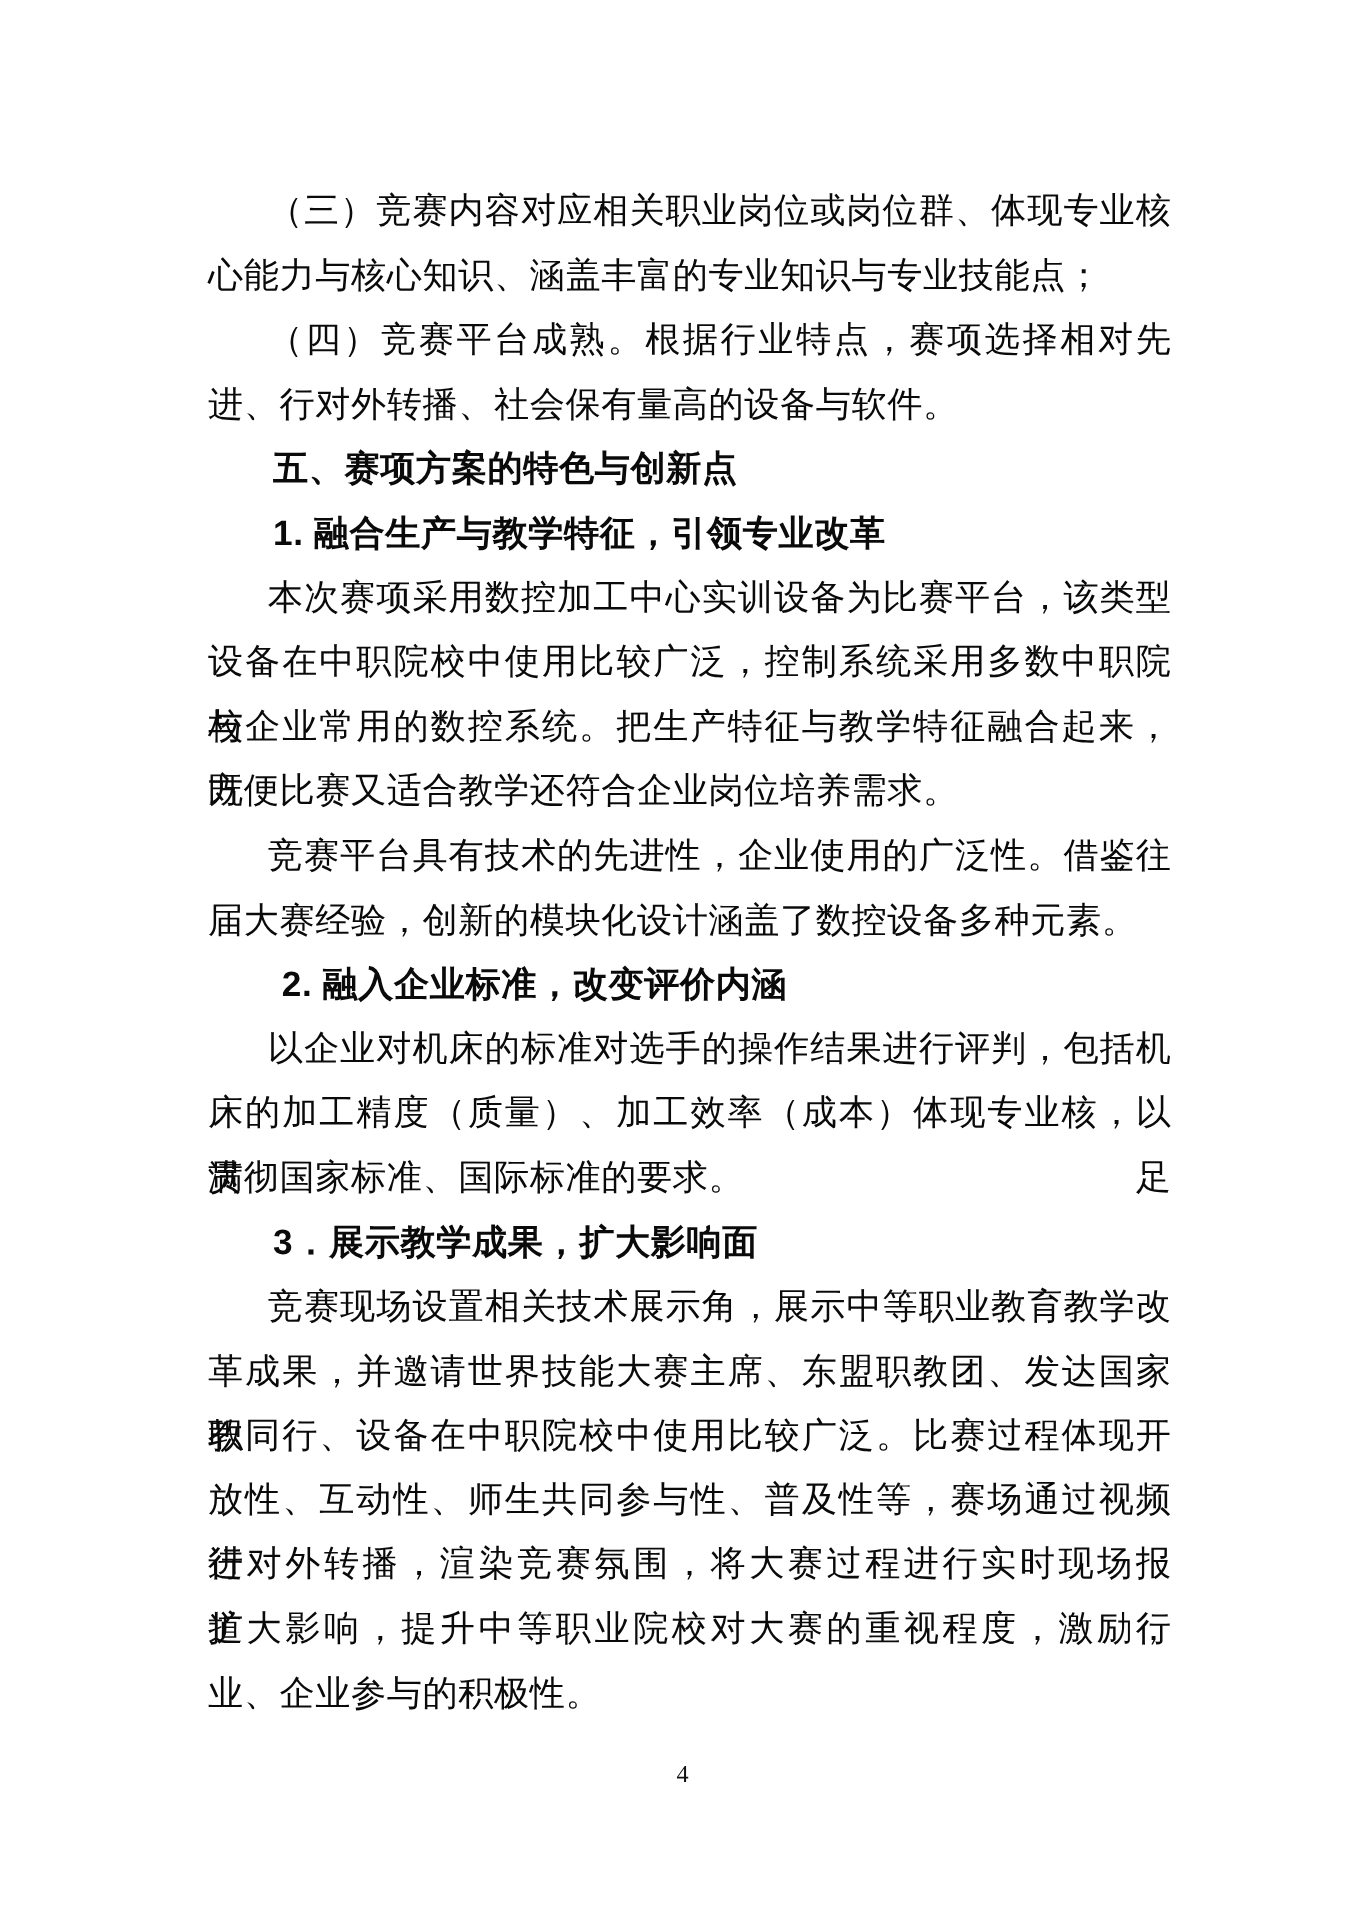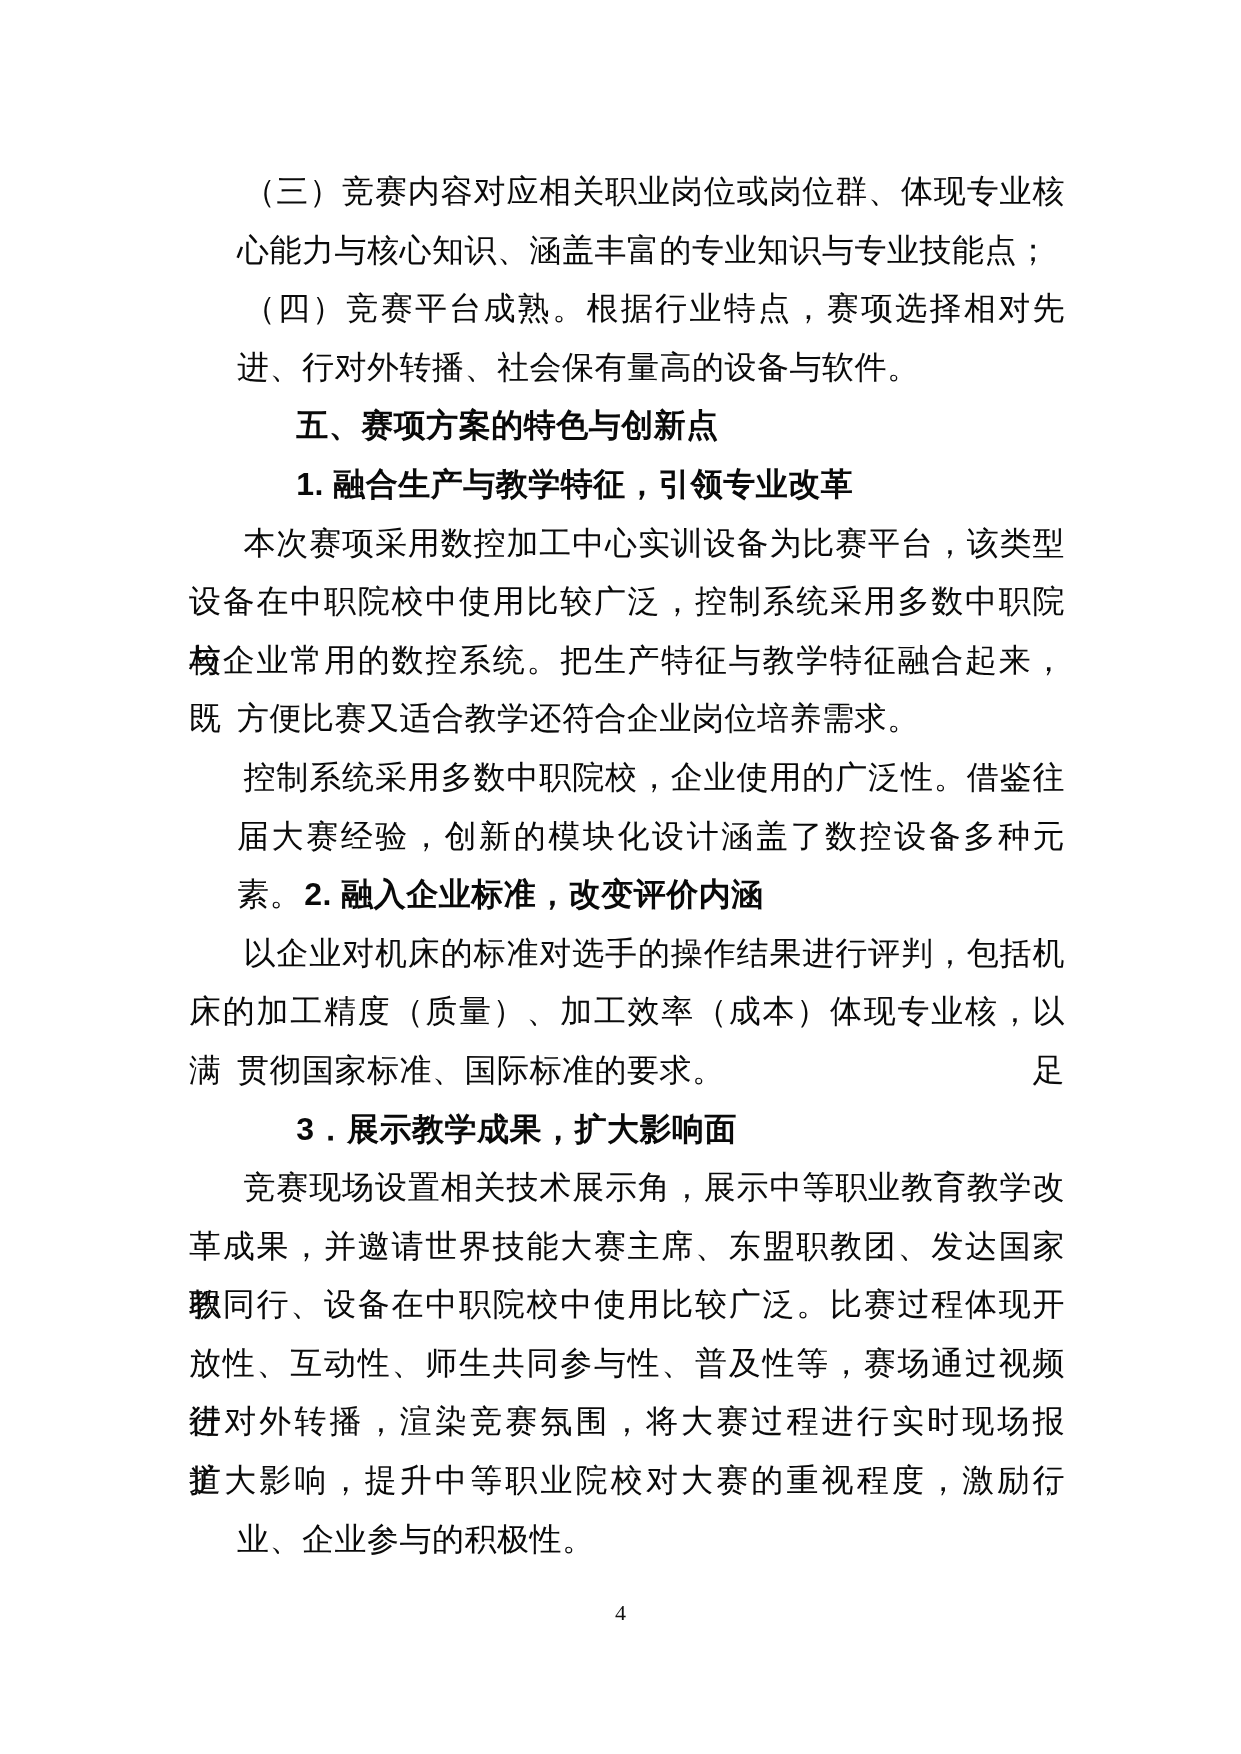--- a/index.html
+++ b/index.html
@@ -28,21 +28,20 @@
     height: 58.6px;
     text-align: justify;
     text-align-last: justify;
     text-justify: inter-character;
     letter-spacing: 0.5px;
     white-space: normal;
     overflow: visible;
   }
   .line.end {
     text-align-last: left;
-    margin-left: 48px;
   }
   .heading .line {
     font-weight: bold;
   }
   .footer {
     position: absolute;
     left: 0;
     top: 1598px;
     width: 100%;
     text-align: center;
@@ -71,21 +70,21 @@
       <div class="block heading">
         <div class="line end" style="text-indent: 1.85em;">1. 融合生产与教学特征，引领专业改革</div>
       </div>
       <div class="block paragraph">
         <div class="line" style="text-indent: 1.7em;">本次赛项采用数控加工中心实训设备为比赛平台，该类型</div>
         <div class="line">设备在中职院校中使用比较广泛，控制系统采用多数中职院校</div>
         <div class="line">与企业常用的数控系统。把生产特征与教学特征融合起来，既</div>
         <div class="line end">方便比赛又适合教学还符合企业岗位培养需求。</div>
       </div>
       <div class="block paragraph">
-        <div class="line" style="text-indent: 1.7em;">控制系统采用多数中职院校，企业使用的广泛性。借鉴往</div>
+        <div class="line" style="text-indent: 1.7em;">竞赛平台具有技术的先进性，企业使用的广泛性。借鉴往</div>
         <div class="line end">届大赛经验，创新的模块化设计涵盖了数控设备多种元素。</div>
       </div>
       <div class="block heading">
         <div class="line end" style="text-indent: 2.1em;">2. 融入企业标准，改变评价内涵</div>
       </div>
       <div class="block paragraph">
         <div class="line" style="text-indent: 1.7em;">以企业对机床的标准对选手的操作结果进行评判，包括机</div>
         <div class="line">床的加工精度（质量）、加工效率（成本）体现专业核，以满足</div>
         <div class="line end">贯彻国家标准、国际标准的要求。</div>
       </div>

